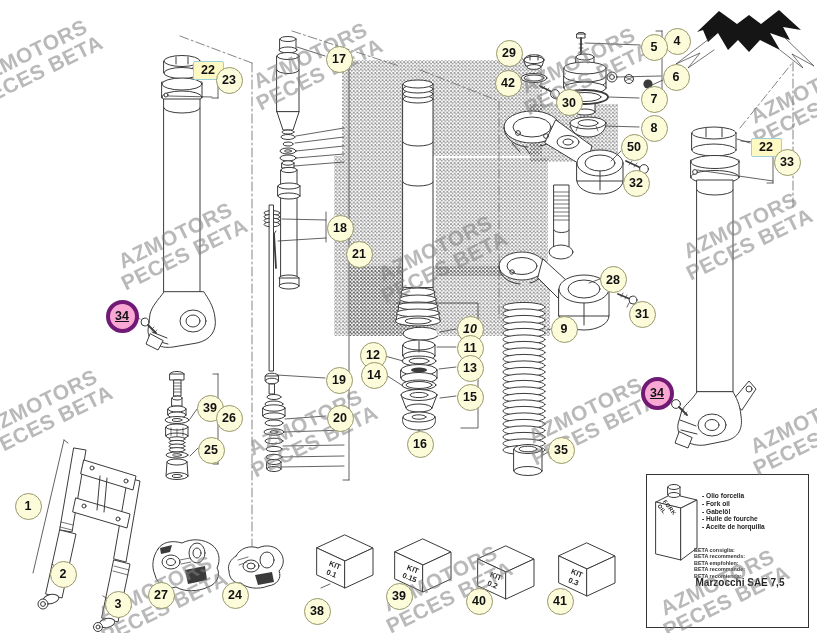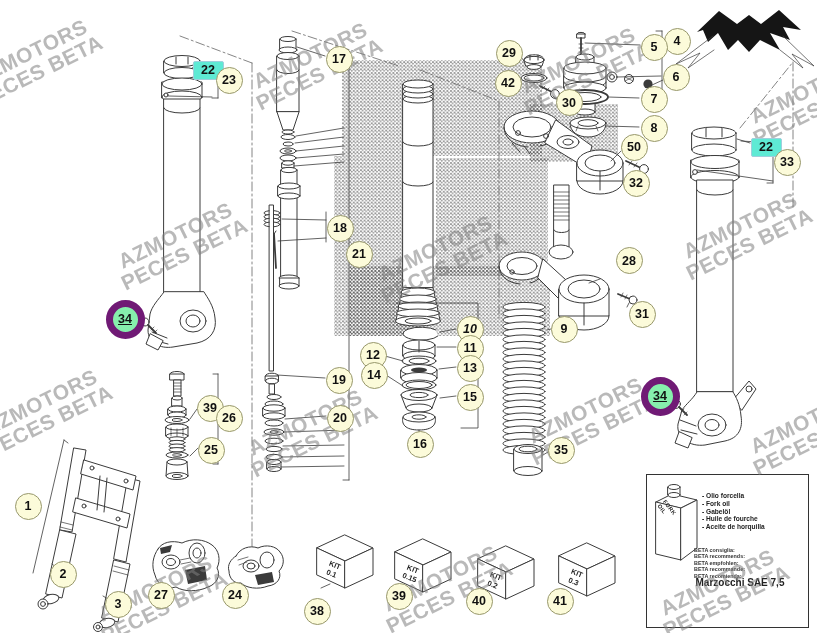--- a/index.html
+++ b/index.html
@@ -11,22 +11,22 @@
   #diagram .d{fill:#3b3b3b;stroke:none;}
   #diagram .blk{fill:#151515;stroke:none;}
   #diagram .st{fill:url(#dots);stroke:none;opacity:.55;}
   #diagram .chain{stroke-dasharray:9 3 2 3;stroke-width:.8;stroke:#666;}
   #diagram .ldr{stroke-width:.8;}
   #diagram .thin{stroke-width:.7;}
   #diagram .w2{stroke-width:1.8;}
   .co{position:absolute;z-index:4;display:flex;align-items:center;justify-content:center;
       font-size:12.5px;font-weight:700;color:#111;}
   .co.yellow{width:25px;height:25px;border-radius:50%;background:#fcfbda;border:1px solid #97976b;}
-  .co.cyan-box{width:29px;height:17px;background:#5eead4;border:1px solid #9fcfdd;border-radius:2px;}
-  .co.cyan-circle{width:25px;height:25px;border-radius:50%;background:#86efac;border:7px solid #701a75;text-decoration:underline;}
+  .co.cyan-box{width:29px;height:17px;background:#fef9c3;border:1px solid #9fcfdd;border-radius:2px;}
+  .co.cyan-circle{width:25px;height:25px;border-radius:50%;background:#f9a8d4;border:4px solid #701a75;text-decoration:underline;}
   .wm{position:absolute;z-index:3;transform:translate(-50%,-50%) rotate(-26deg);
       font-size:21px;font-weight:700;color:rgba(128,128,128,.55);line-height:.98;
       letter-spacing:.5px;text-align:center;white-space:nowrap;pointer-events:none;}
   .kitlabel{position:absolute;z-index:2;transform:translate(-50%,-50%) rotate(22deg);
       font-size:7.5px;font-weight:700;color:#222;text-align:center;line-height:1.15;white-space:pre-line;}
   #infobox{position:absolute;z-index:2;left:646px;top:474px;width:161px;height:152px;
       border:1.5px solid #333;}
   #oil-names{position:absolute;z-index:2;left:702px;top:492px;width:105px;
       font-size:6.6px;font-weight:700;color:#222;line-height:1.18;}
   #beta-recs{position:absolute;z-index:2;left:694px;top:547px;width:100px;
@@ -503,21 +503,21 @@
     <div class="co yellow" style="left: 326.5px; top: 214.5px;">18</div>
     <div class="co yellow" style="left: 325.5px; top: 366.5px;">19</div>
     <div class="co yellow" style="left: 326.5px; top: 404.5px;">20</div>
     <div class="co yellow" style="left: 345.5px; top: 240.5px;">21</div>
     <div class="co cyan-box" style="left: 192.5px; top: 60.5px;">22</div>
     <div class="co yellow" style="left: 215.5px; top: 66.5px;">23</div>
     <div class="co yellow" style="left: 196.5px; top: 394.5px;">39</div>
     <div class="co yellow" style="left: 197.5px; top: 436.5px;">25</div>
     <div class="co yellow" style="left: 215.5px; top: 404.5px;">26</div>
     <div class="co yellow" style="left: 620.5px; top: 133.5px;">50</div>
-    <div class="co yellow" style="left: 599.5px; top: 247px; margin-left: 16px;">28</div>
+    <div class="co yellow" style="left: 599.5px; top: 266px;">28</div>
     <div class="co yellow" style="left: 495.5px; top: 39.5px;">29</div>
     <div class="co yellow" style="left: 555.5px; top: 89px;">30</div>
     <div class="co yellow" style="left: 611.5px; top: 300.5px; margin-left: 17px;">31</div>
     <div class="co yellow" style="left: 622.5px; top: 169.5px;">32</div>
     <div class="co cyan-box" style="left: 750.5px; top: 137.5px;">22</div>
     <div class="co yellow" style="left: 773.5px; top: 148.5px;">33</div>
     <div class="co cyan-circle" style="left: 105.5px; top: 299.5px;">34</div>
     <div class="co cyan-circle" style="left: 640.5px; top: 376.5px;">34</div>
     <div class="co yellow" style="left: 547.5px; top: 436.5px;">35</div>
     <div class="co yellow" style="left: 147.5px; top: 581.5px;">27</div>

